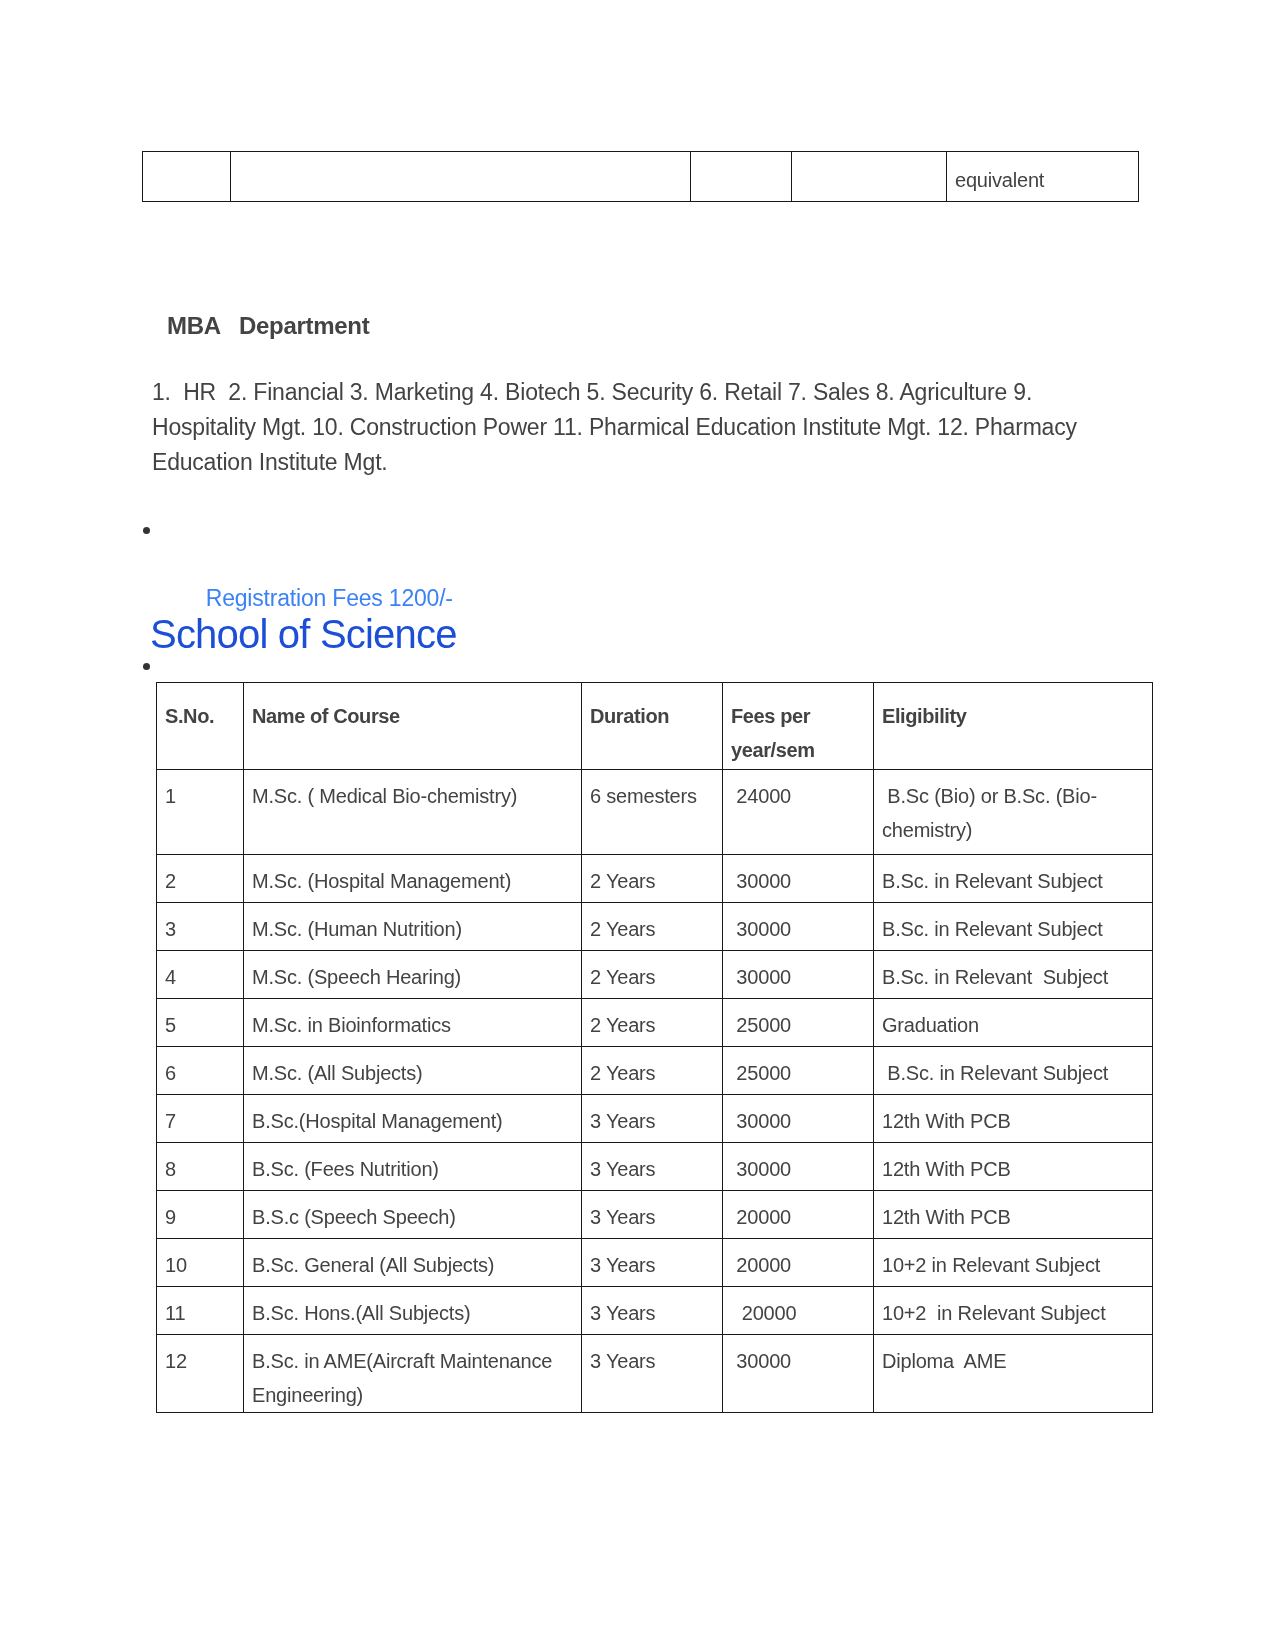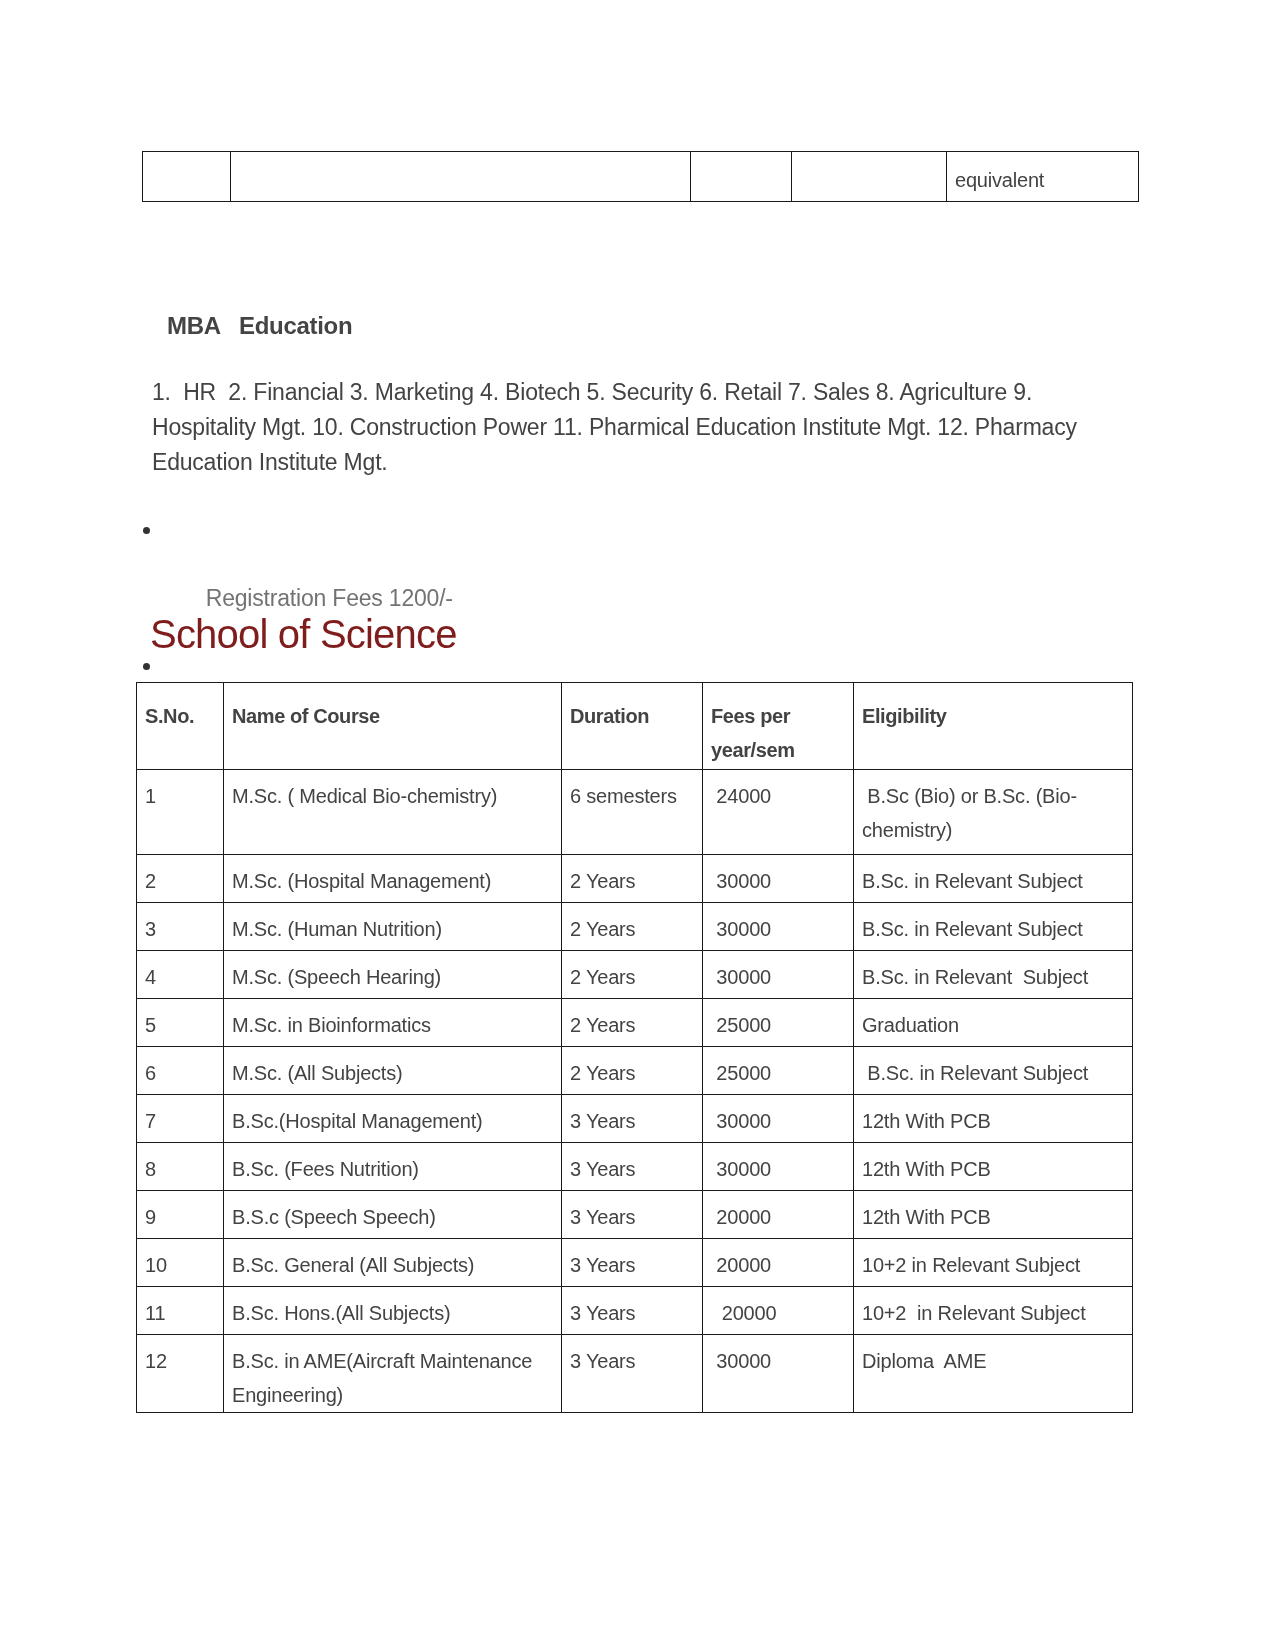--- a/index.html
+++ b/index.html
@@ -30,34 +30,34 @@
     font-size: 24px; font-weight: bold; color: #444;
     letter-spacing: -0.3px; margin: 0; white-space: pre;
   }
   #mba-list-para {
     position: absolute; left: 152px; top: 375px; width: 980px;
     font-size: 23px; line-height: 35px; color: #434343; margin: 0;
     letter-spacing: -0.2px; white-space: pre-wrap;
   }
   #fees-list {
     position: absolute; left: 143px; top: 513px; margin: 0; padding: 0;
-    list-style: none; font-size: 23px; line-height: 34px; color: #737373;
+    list-style: none; font-size: 23px; line-height: 34px; color: #3b82f6;
     letter-spacing: -0.2px;
   }
   #fees-list li { position: relative; padding-left: 38px; white-space: pre; }
   #fees-list li .bullet {
     position: absolute; left: 0; top: 14px; width: 7px; height: 7px;
     border-radius: 50%; background: #333;
   }
   #science-heading {
     position: absolute; left: 150px; top: 609px; margin: 0;
     font-size: 40px; font-weight: normal; color: #b00000;
     letter-spacing: -0.8px; line-height: 50px;
   }
-  #science-table { left: 136px; top: 682px; width: 996px; }
+  #science-table { left: 156px; top: 682px; width: 996px; }
   #science-table th { font-weight: bold; padding-top: 16px; height: 87px; box-sizing: border-box; letter-spacing: -0.4px; }
   #science-table td { padding-top: 9px; height: 48px; box-sizing: border-box; }
   #science-table tr.tall td { height: 85px; }
   #science-table tr.tall12 td { height: 73px; }
 </style>
 </head>
 <body>
 
 <table id="top-table">
   <colgroup>
@@ -71,35 +71,35 @@
     <tr>
       <td></td>
       <td></td>
       <td></td>
       <td></td>
       <td>equivalent</td>
     </tr>
   </tbody>
 </table>
 
-<h2 id="mba-heading">MBA   Education</h2>
+<h2 id="mba-heading">MBA   Department</h2>
 
 <p id="mba-list-para">1.  HR  2. Financial 3. Marketing 4. Biotech 5. Security 6. Retail 7. Sales 8. Agriculture 9. Hospitality Mgt. 10. Construction Power 11. Pharmical Education Institute Mgt. 12. Pharmacy Education Institute Mgt.</p>
 
 <ul id="fees-list">
   <li>
     <span class="bullet"></span>
     <span>Registration Fees 1200/-</span>
   </li>
   <li>
     <span class="bullet"></span>
   </li>
 </ul>
 
-<h1 id="science-heading" style="color: #7f1d1d;">School of Science</h1>
+<h1 id="science-heading" style="color: #1d4ed8;">School of Science</h1>
 
 <table id="science-table">
   <colgroup>
     <col style="width:87px">
       <col style="width:338px">
       <col style="width:141px">
       <col style="width:151px">
       <col style="width:279px">
   </colgroup>
   <thead>

